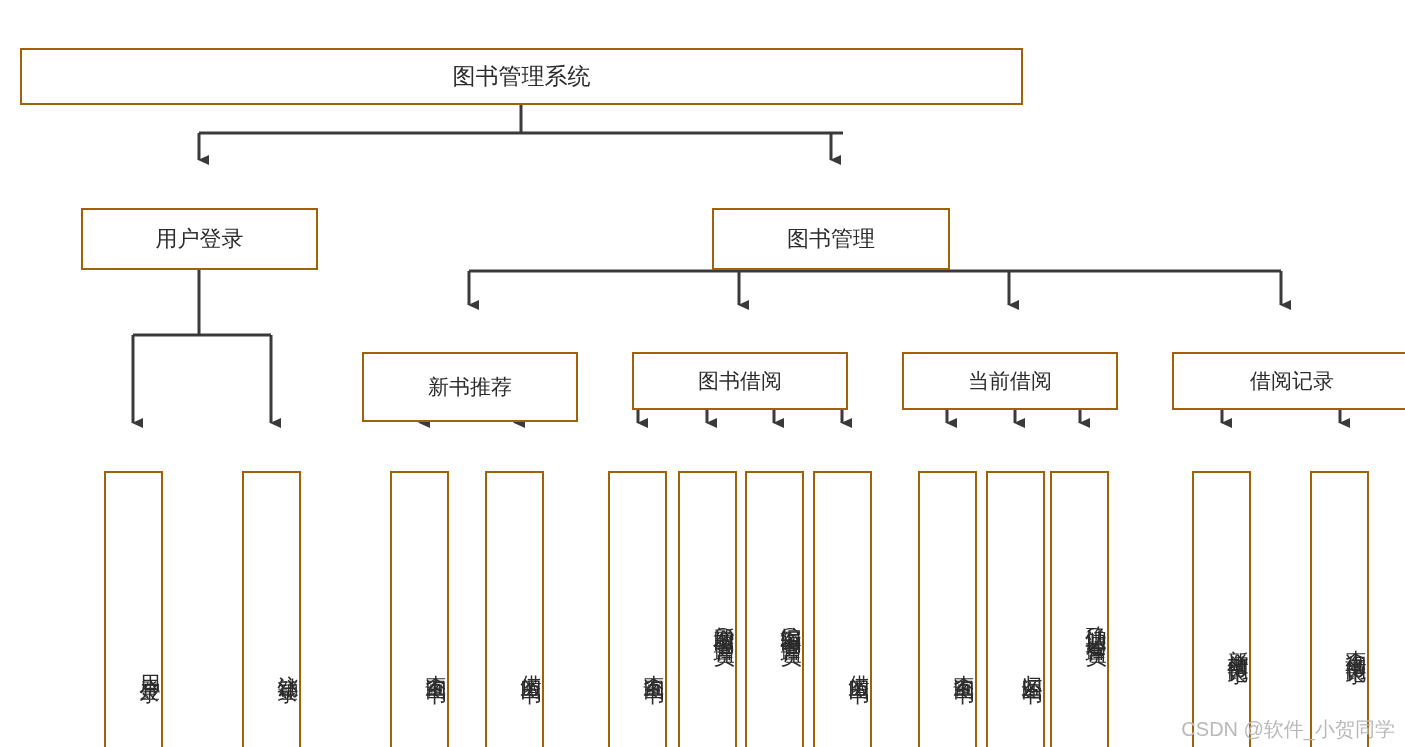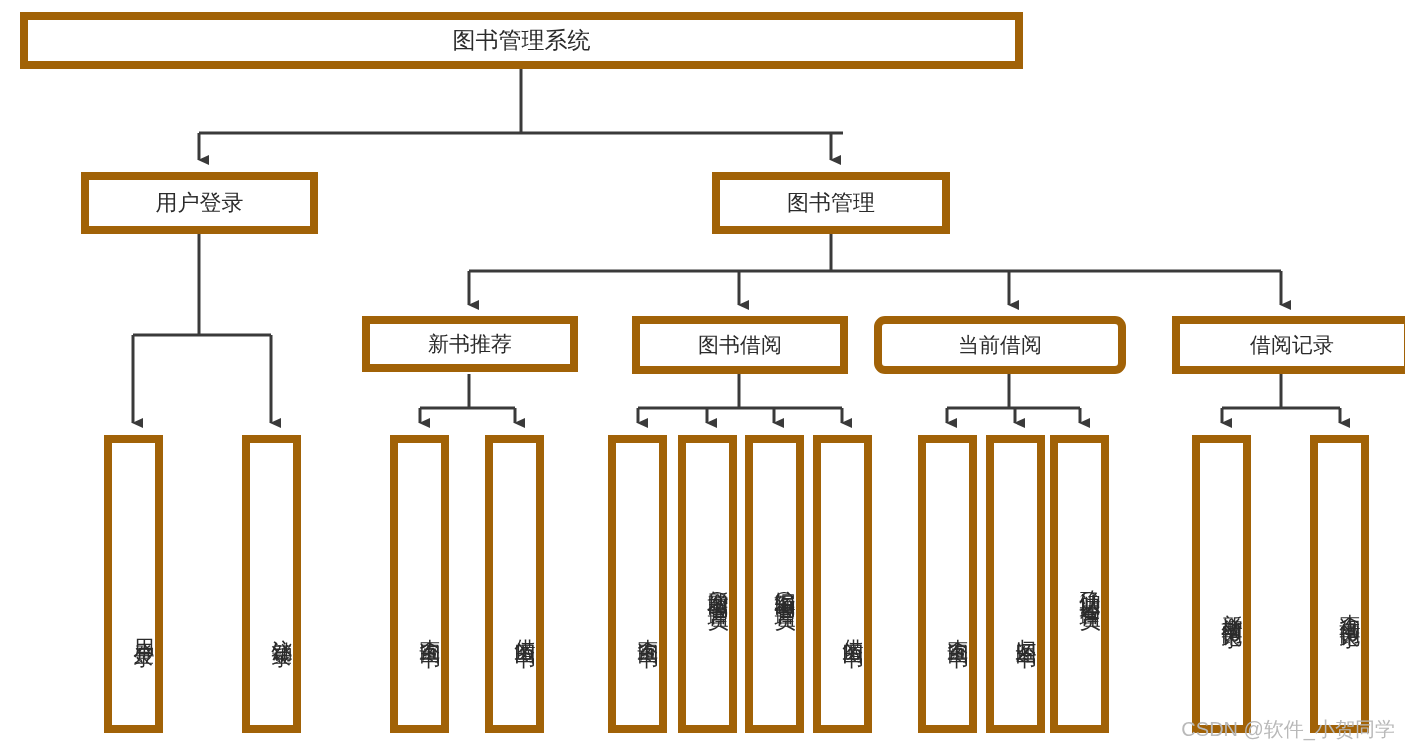--- a/index.html
+++ b/index.html
@@ -22,25 +22,26 @@
     position: absolute;
     left: 0;
     top: 0;
     width: 1405px;
     height: 747px;
   }
   .node {
     position: absolute;
     box-sizing: border-box;
     background: #ffffff;
-    border: 8px solid #a16207;
+    border: 2px solid #a16207;
     display: flex;
     align-items: center;
     justify-content: center;
     color: #2b2b2b;
+    margin-top: 36px;
   }
   .node.level0 {
     font-size: 23px;
   }
   .node.level1 {
     font-size: 22px;
   }
   .node.level2 {
     font-size: 21px;
   }
@@ -132,27 +133,27 @@
     <span class="node-label">图书管理系统</span>
   </div>
 
   <div class="node level1" style="left:81px; top:172px; width:237px; height:62px;">
     <span class="node-label">用户登录</span>
   </div>
   <div class="node level1" style="left:712px; top:172px; width:238px; height:62px;text-align:center;">
     <span class="node-label">图书管理</span>
   </div>
 
-  <div class="node level2" style="left:362px; top:316px; width:216px; height:56px;">
+  <div class="node level2" style="left:362px; top:316px; width:216px; height:70px;">
     <span class="node-label">新书推荐</span>
   </div>
   <div class="node level2" style="left:632px; top:316px; width:216px; height:58px;text-align:right;">
     <span class="node-label">图书借阅</span>
   </div>
-  <div class="node level2" style="left:874px; top:316px; width:252px; height:58px;border-radius:11px;">
+  <div class="node level2" style="left:902px; top:316px; width:216px; height:58px;">
     <span class="node-label">当前借阅</span>
   </div>
   <div class="node level2" style="left:1172px; top:316px; width:240px; height:58px;">
     <span class="node-label">借阅记录</span>
   </div>
 
   <div class="node leaf" style="left:104px; top:435px; width:59px; height:298px; padding-top:88px;">
     <span class="node-label">用户登录</span>
   </div>
   <div class="node leaf" style="left:242px; top:435px; width:59px; height:298px; padding-top:88px;">

